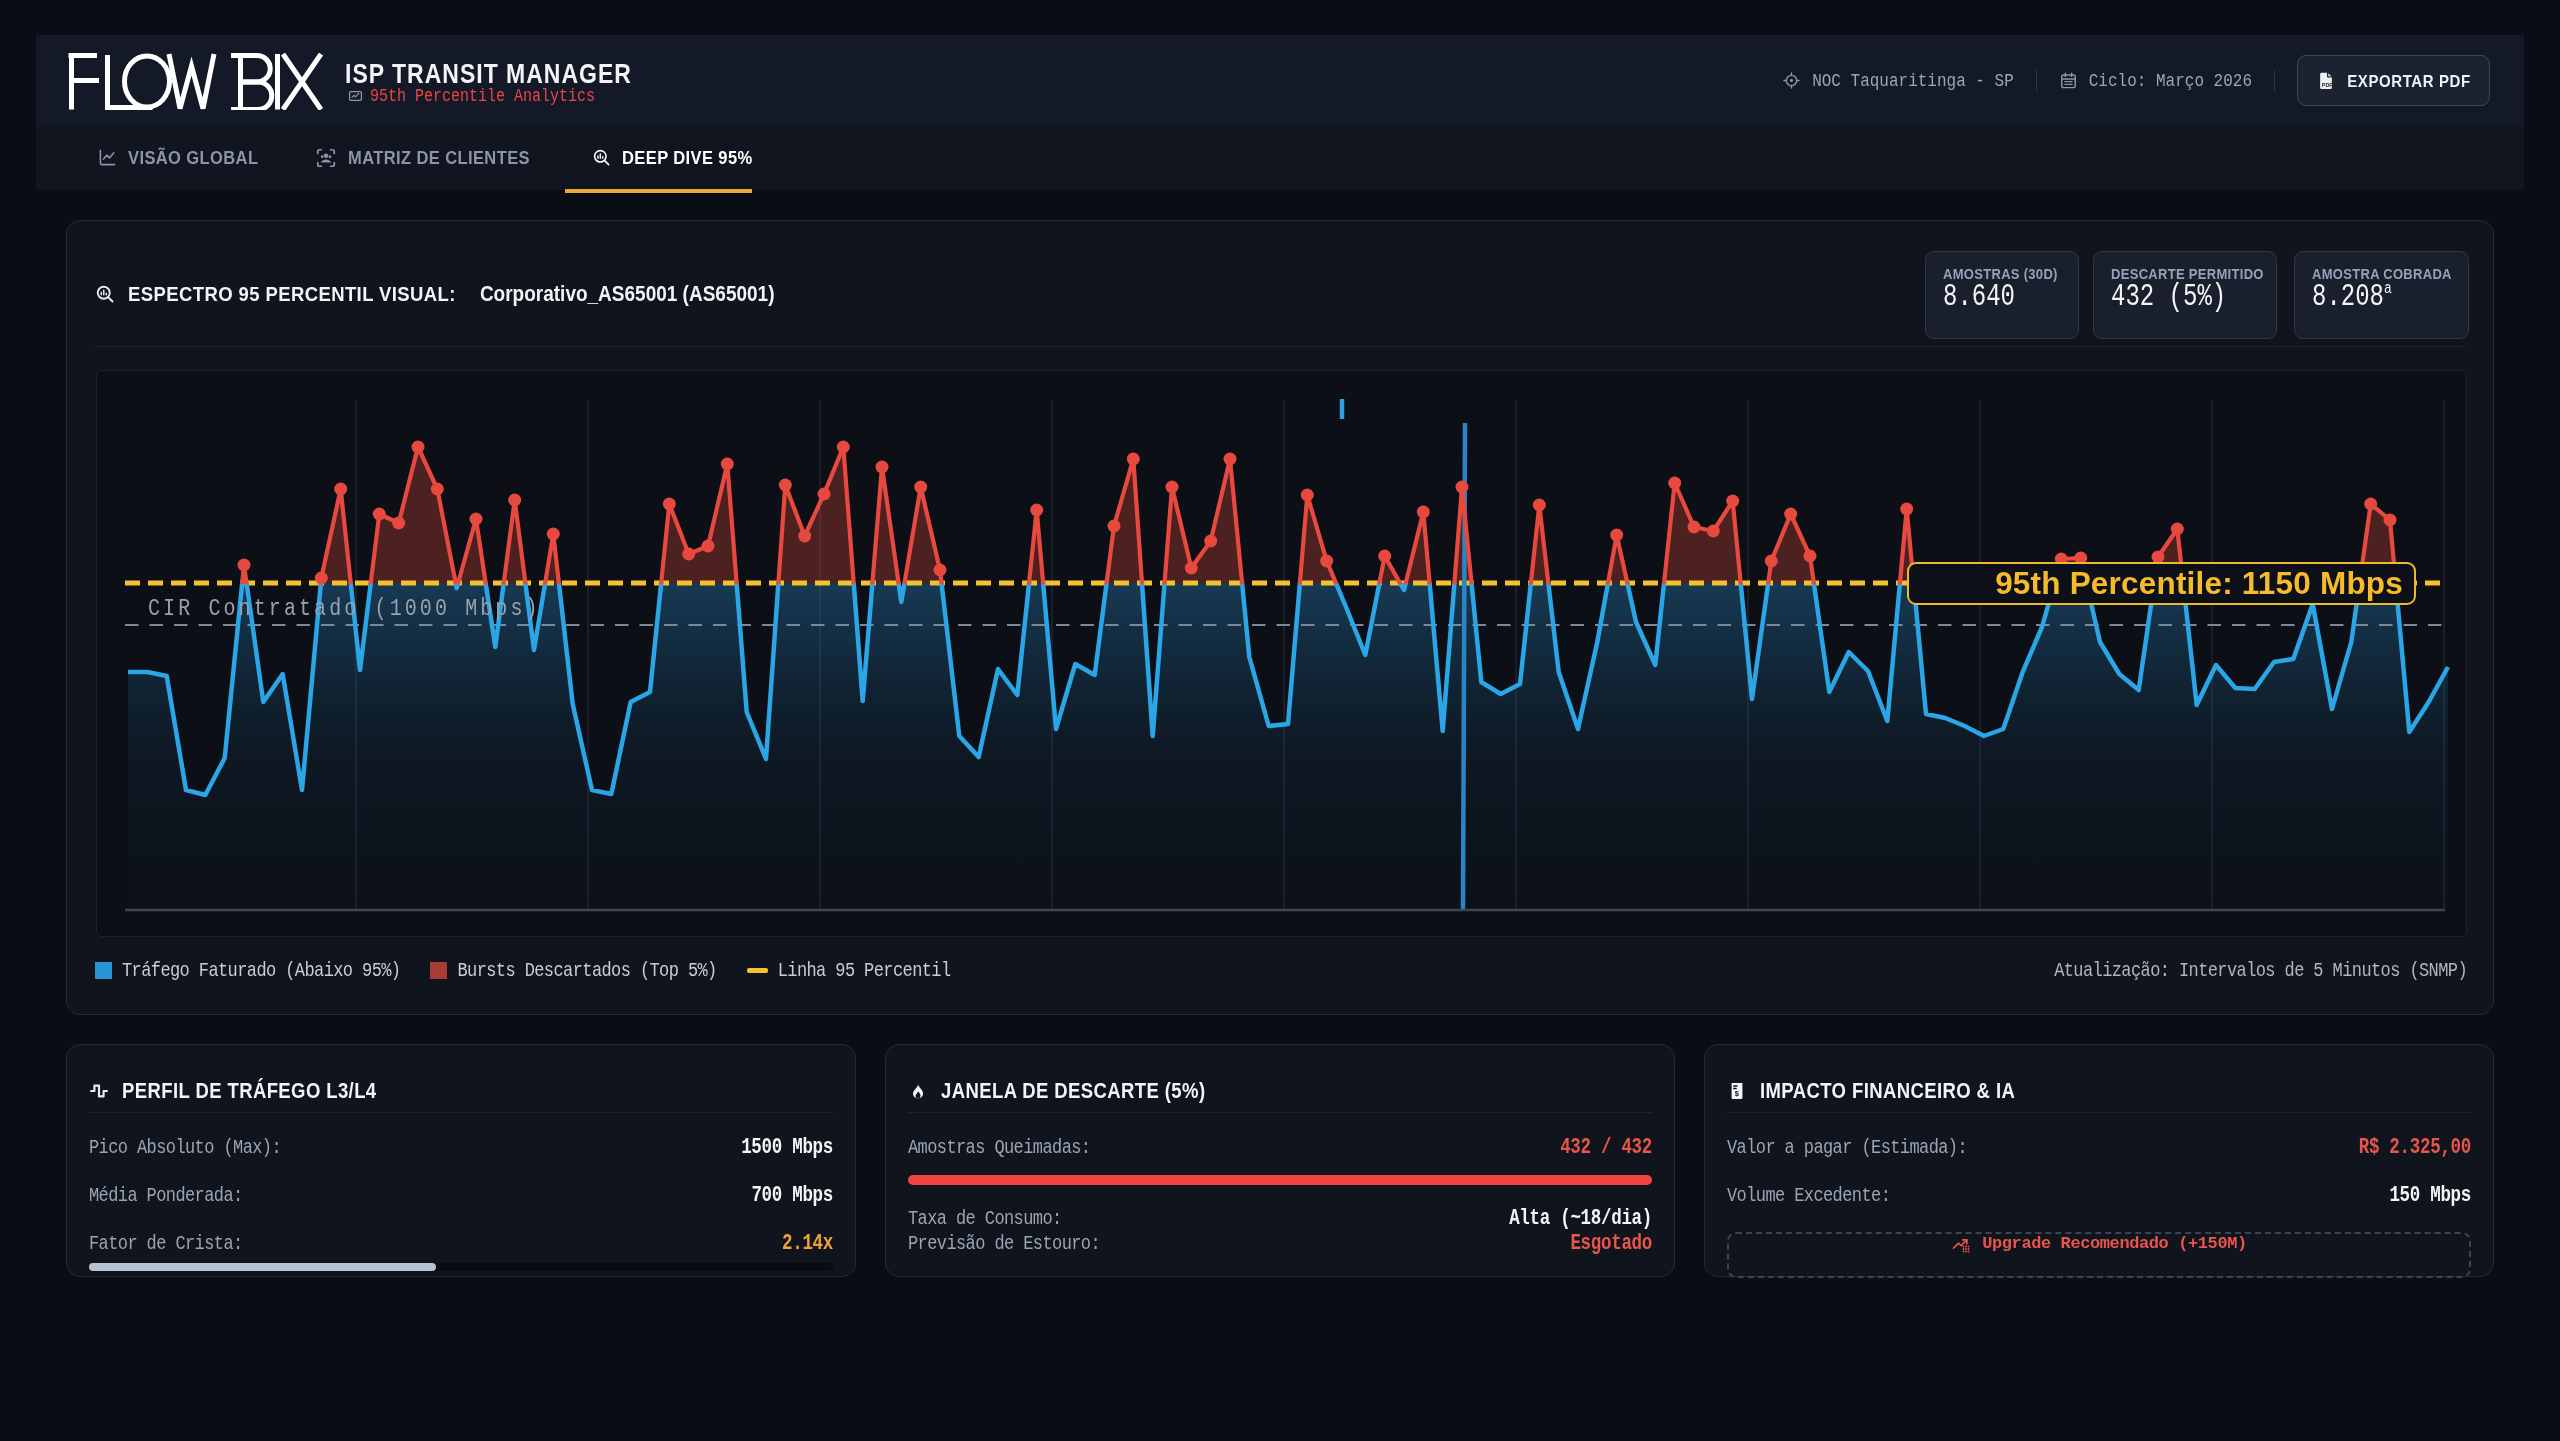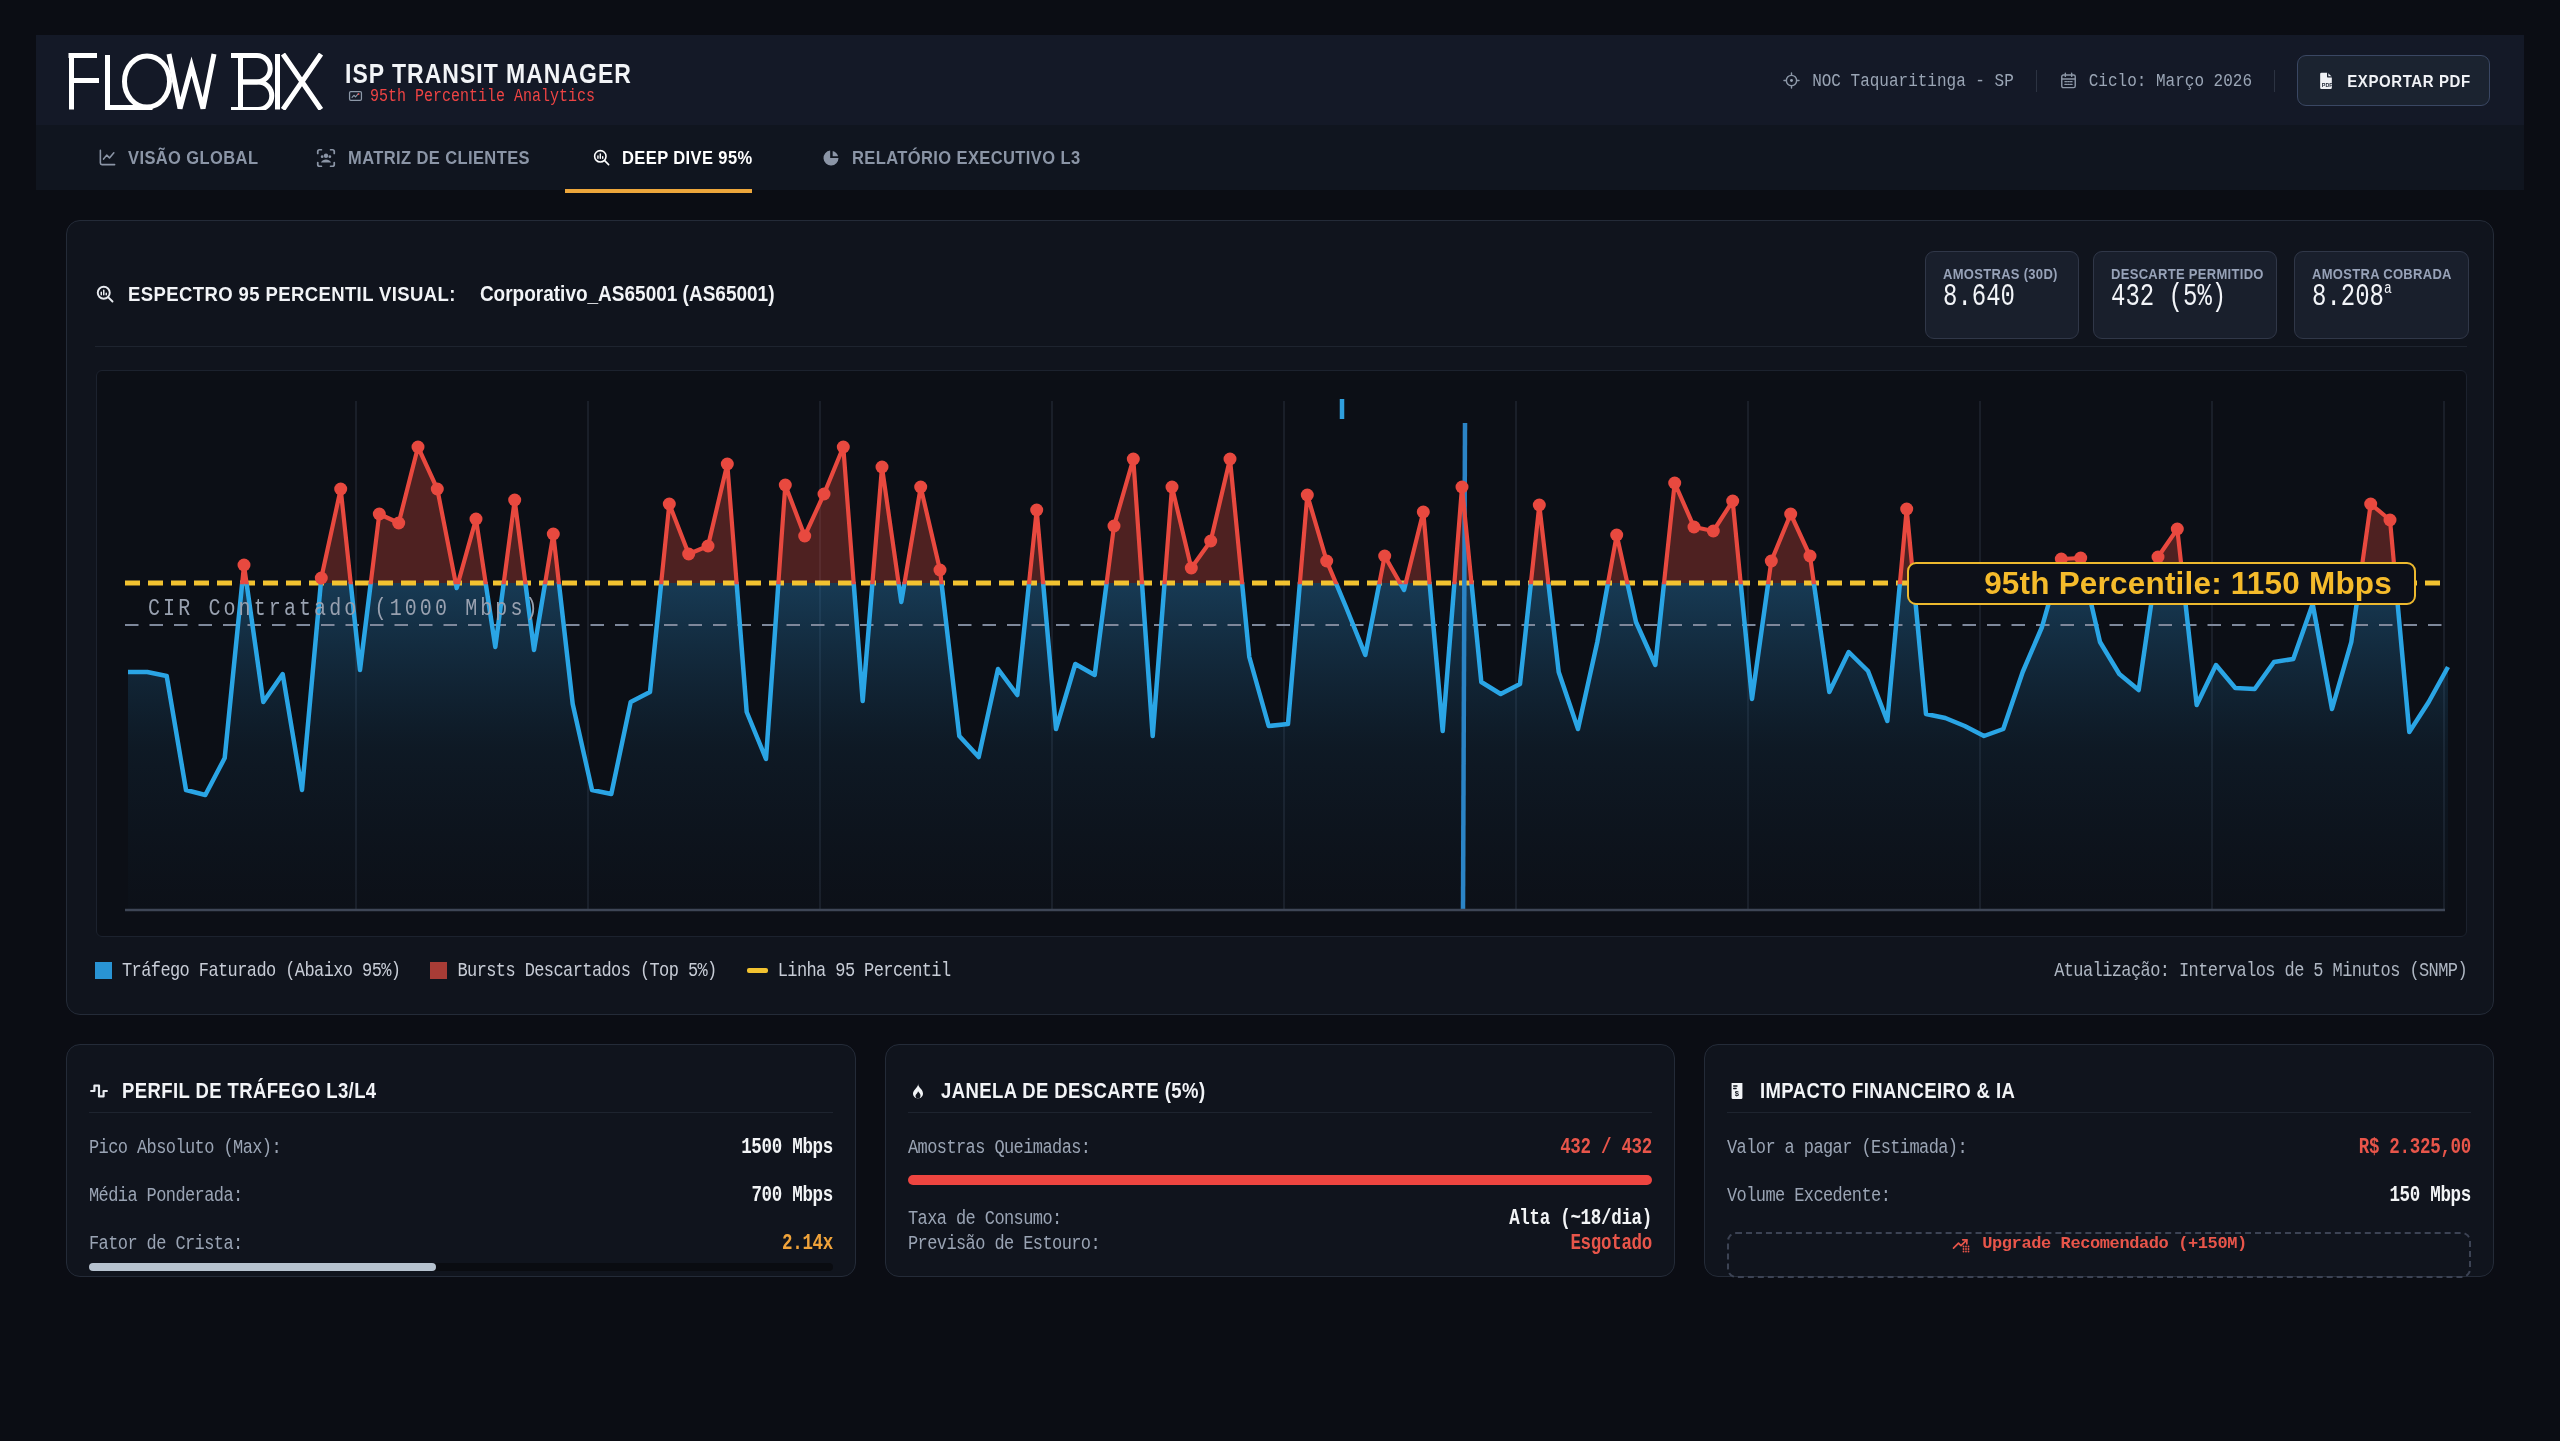--- a/index.html
+++ b/index.html
@@ -26,21 +26,21 @@
 #mhead{left:28px;top:62px;display:flex;align-items:center;color:#f2f4f7}
 #mhead .t1{font-family:"Liberation Sans",sans-serif;font-weight:bold;font-size:18.5px;letter-spacing:.4px;margin-left:13px}
 #mhead .t2{font-family:"Liberation Sans",sans-serif;font-weight:bold;font-size:19px;margin-left:24px}
 .statbox{position:absolute;top:30px;height:88px;background:#191f2c;border:1px solid #303748;border-radius:9px;padding:14px 17px 0 17px}
 .statbox .lb{font-family:"Liberation Sans",sans-serif;font-weight:bold;font-size:13px;letter-spacing:.3px;color:#97a2b8;white-space:nowrap}
 .statbox .vl{font-size:24px;color:#f2f4f8;margin-top:6px;white-space:nowrap}
 .statbox .vl sup{font-size:13px}
 #mdivider{left:28px;top:125px;width:2372px;height:1px;background:#1e242f}
 #plot{left:29px;top:149px;width:2371px;height:567px;background:#0c0f16;border:1px solid #1c222e;border-radius:6px;overflow:hidden}
 #cirlabel{left:81px;top:376px;color:#99a1b0;font-size:20px;letter-spacing:3.1px}
-#ylabel{left:1840px;top:341px;width:509px;height:43px;border:2px solid #edb92e;border-radius:9px;background:#0d1018;color:#f5bb2b;font-family:"Liberation Sans",sans-serif;font-weight:bold;font-size:31.5px;letter-spacing:.2px;line-height:38px;text-align:right;padding-right:22px}
+#ylabel{left:1840px;top:341px;width:509px;height:43px;border:2px solid #edb92e;border-radius:9px;background:#0d1018;color:#f5bb2b;font-family:"Liberation Sans",sans-serif;font-weight:bold;font-size:31.5px;letter-spacing:.2px;line-height:38px;text-align:right;padding-right:11px}
 #legend{left:28px;top:734px;width:2372px;height:30px;display:flex;align-items:center;font-size:17px;letter-spacing:-.6px;color:#c7ccd6}
 .sw{width:17px;height:17px;margin-right:10px}
 .ldash{width:21px;height:5px;border-radius:2px;background:#f2c230;margin-right:10px}
 #legend .gap{margin-left:30px}
 #legend .right{margin-left:auto;color:#aeb6c2}
 #htitle{transform:scaleY(1.2);transform-origin:left center}
 .tab span{display:inline-block;transform:scaleY(1.1)}
 #mhead .t1,#mhead .t2{transform:scaleY(1.12)}
 .bhead .t{transform:scaleY(1.22);transform-origin:left center}
 .statbox .lb{transform:scaleY(1.15);transform-origin:left center}
@@ -137,27 +137,20 @@
       </svg>
       <span>MATRIZ DE CLIENTES</span>
     </div>
   <div class="tab active" style="left:556px">
       <svg class="" width="19" height="19" viewBox="0 0 24 24" fill="none" stroke="currentColor" stroke-width="2" stroke-linecap="round" stroke-linejoin="round">
         <circle cx="10.5" cy="10.5" r="7.2"></circle>
         <path d="M16 16l5 5"></path>
         <path d="M7.5 13v-3M10.5 13V7.5M13.5 13v-2" stroke-width="1.8"></path>
       </svg>
       <span>DEEP DIVE 95%</span>
-    </div>
-  <div class="tab" style="left:785px">
-      <svg class="" width="20" height="20" viewBox="0 0 24 24" fill="none" stroke="currentColor" stroke-width="1.8" stroke-linecap="round" stroke-linejoin="round">
-        <path d="M21 12A9 9 0 1 1 11 3v9z" fill="currentColor" stroke="none"></path>
-        <path d="M14 3.5A9 9 0 0 1 20.5 10H14z" fill="currentColor" stroke="none"></path>
-      </svg>
-      <span>RELATÓRIO EXECUTIVO L3</span>
     </div>
   <div id="tabline" class="abs"></div>
 </div>
 
 <div id="main" class="abs card">
   <div id="mhead" class="abs">
       <svg class="" width="20" height="20" viewBox="0 0 24 24" fill="none" stroke="#e8ebf0" stroke-width="2.3" stroke-linecap="round" stroke-linejoin="round">
         <circle cx="10.5" cy="10.5" r="7.2"></circle>
         <path d="M16 16l5 5"></path>
         <path d="M7.5 13v-3M10.5 13V7.5M13.5 13v-2" stroke-width="1.8"></path>

